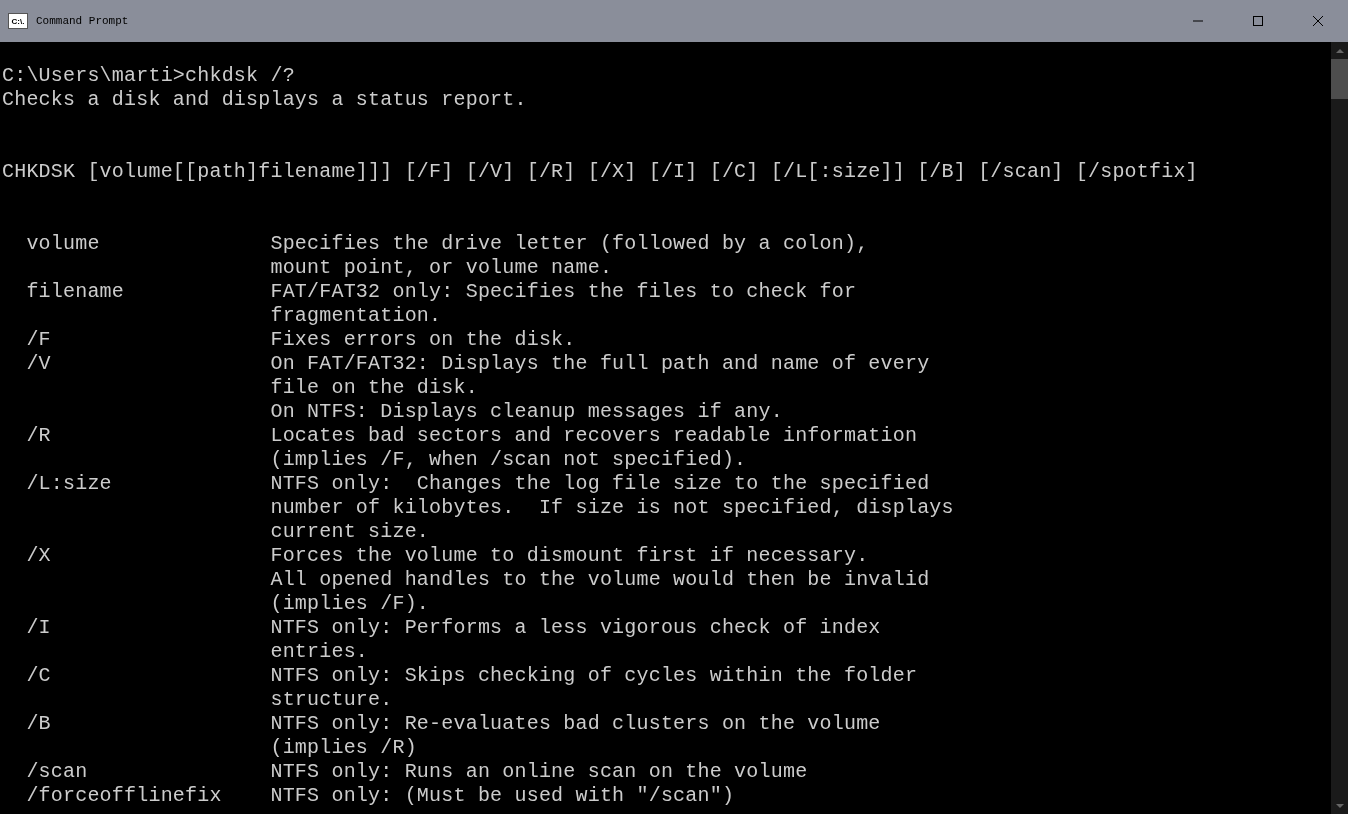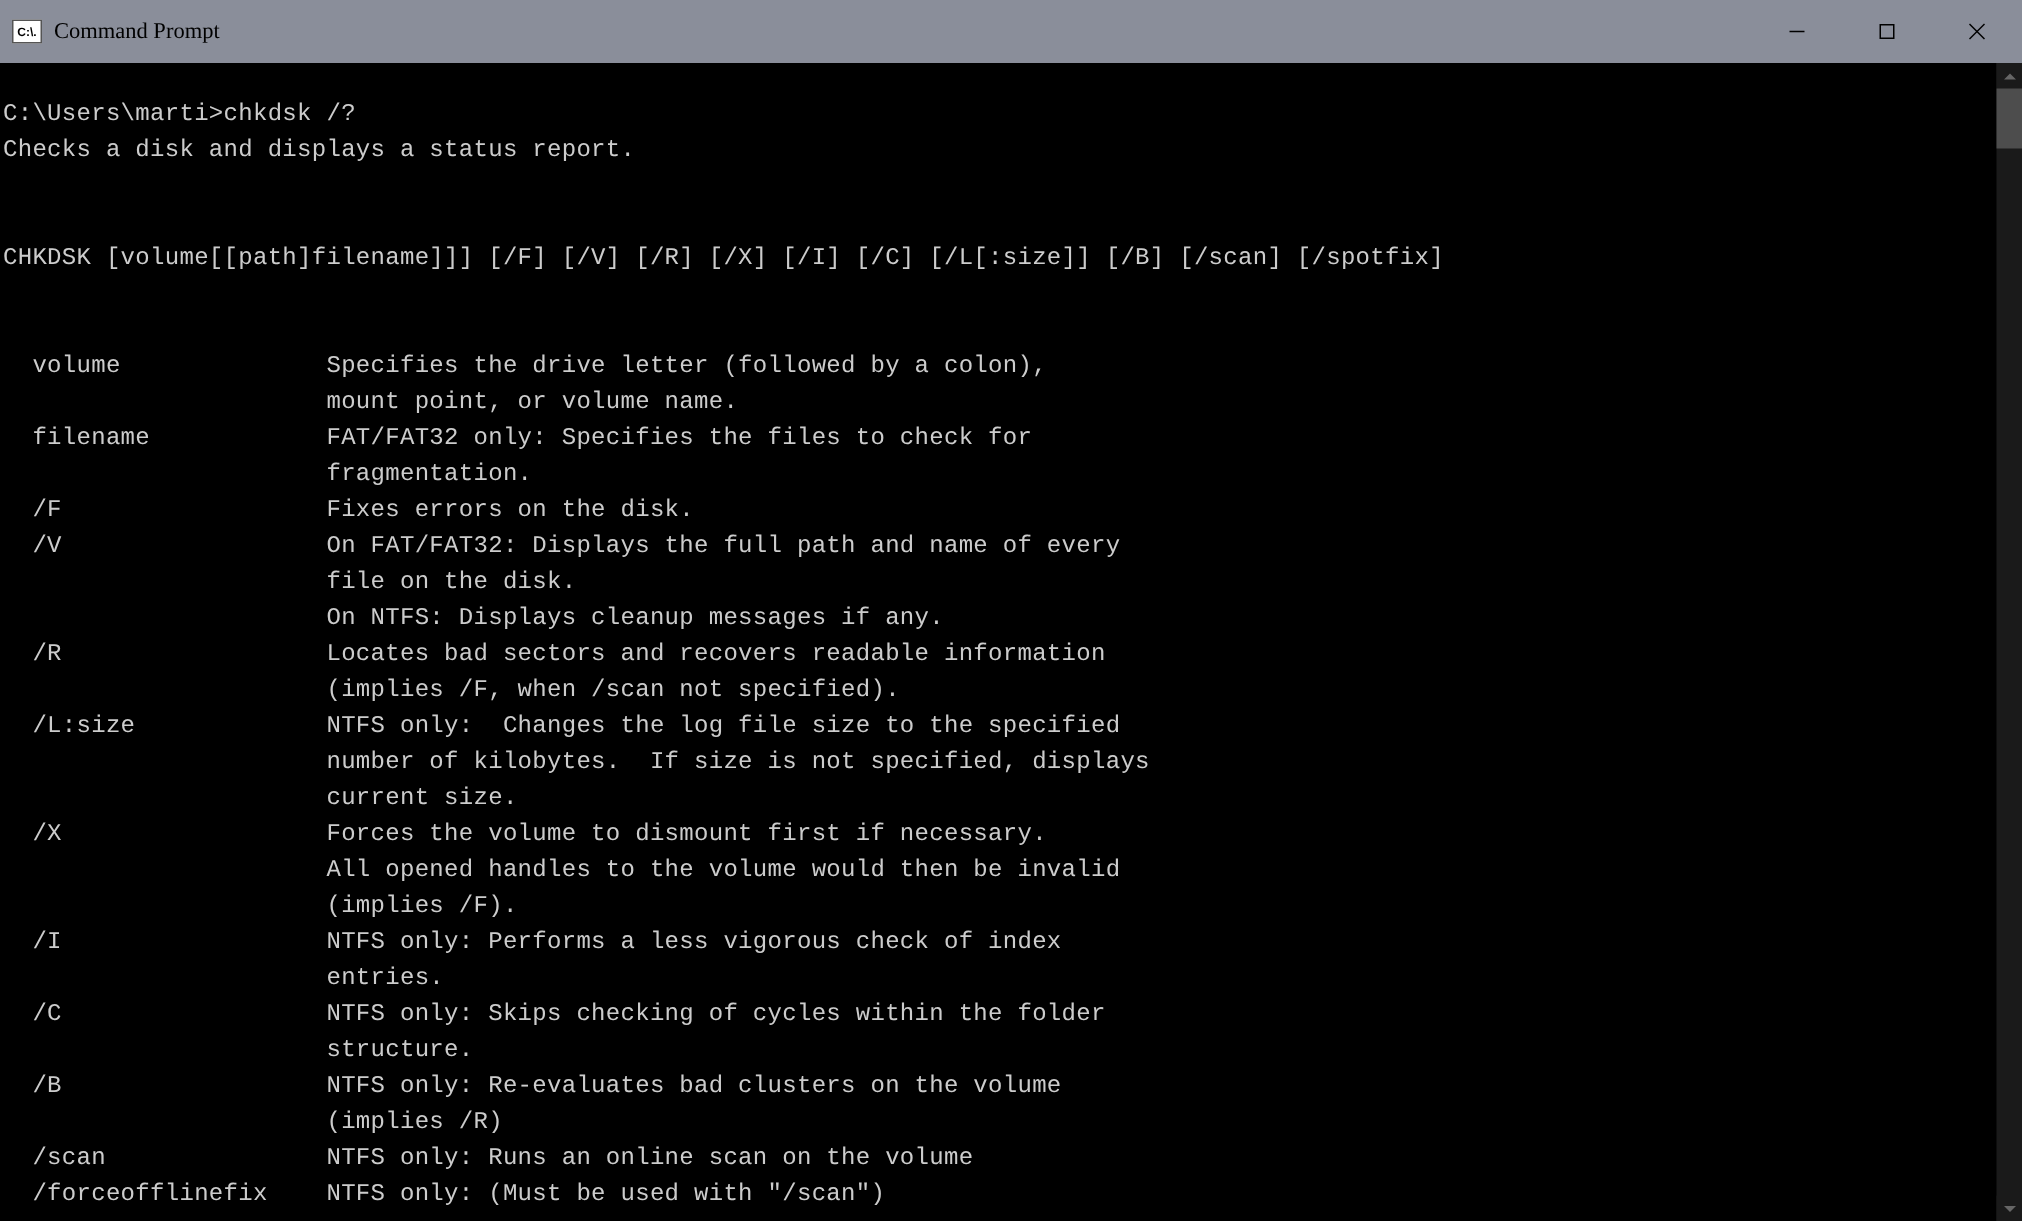--- a/index.html
+++ b/index.html
@@ -26,40 +26,40 @@
       border: 1px solid #555;
       position: relative;
       display: flex;
       align-items: center;
       justify-content: center;
       font-size: 8px;
       font-weight: bold;
       color: #000;
       font-family: Arial, sans-serif;
     }
-    .title-text { font-family: Liberation Serif, serif; font-size: 15px; color: #000; }
+    .title-text { font-family: Liberation Mono, monospace; font-size: 11px; color: #000; }
     .window-controls { display: flex; height: 100%; }
     .win-btn {
       width: 60px;
       height: 100%;
       display: flex;
       align-items: center;
       justify-content: center;
       cursor: pointer;
     }
     .win-btn svg { stroke: #000; stroke-width: 1; fill: none; }
     .terminal-wrap {
       display: flex;
       height: calc(814px - 42px);
       background: #000;
     }
     .terminal {
       flex: 1;
       color: #ccc;
-      font-size: 16px;
+      font-size: 20px;
       line-height: 24px;
       padding: 22px 0 0 2px;
       white-space: pre;
       overflow: hidden;
       letter-spacing: 0.2px;
     }
     .scrollbar {
       width: 17px;
       background: #1a1a1a;
       position: relative;

